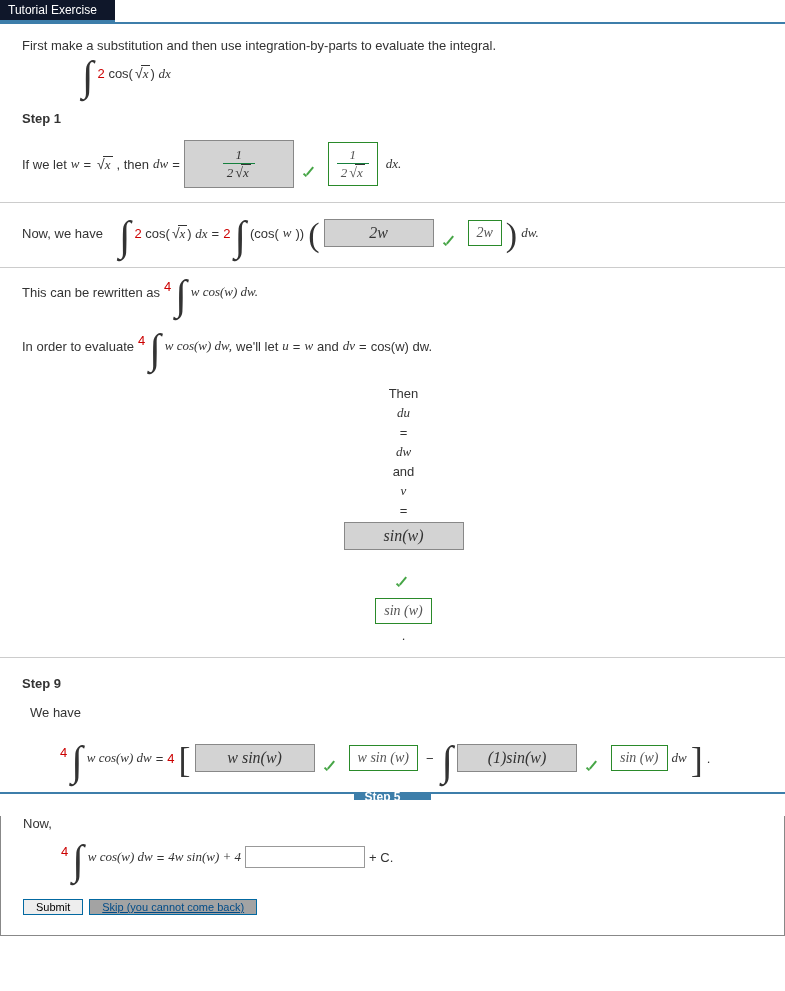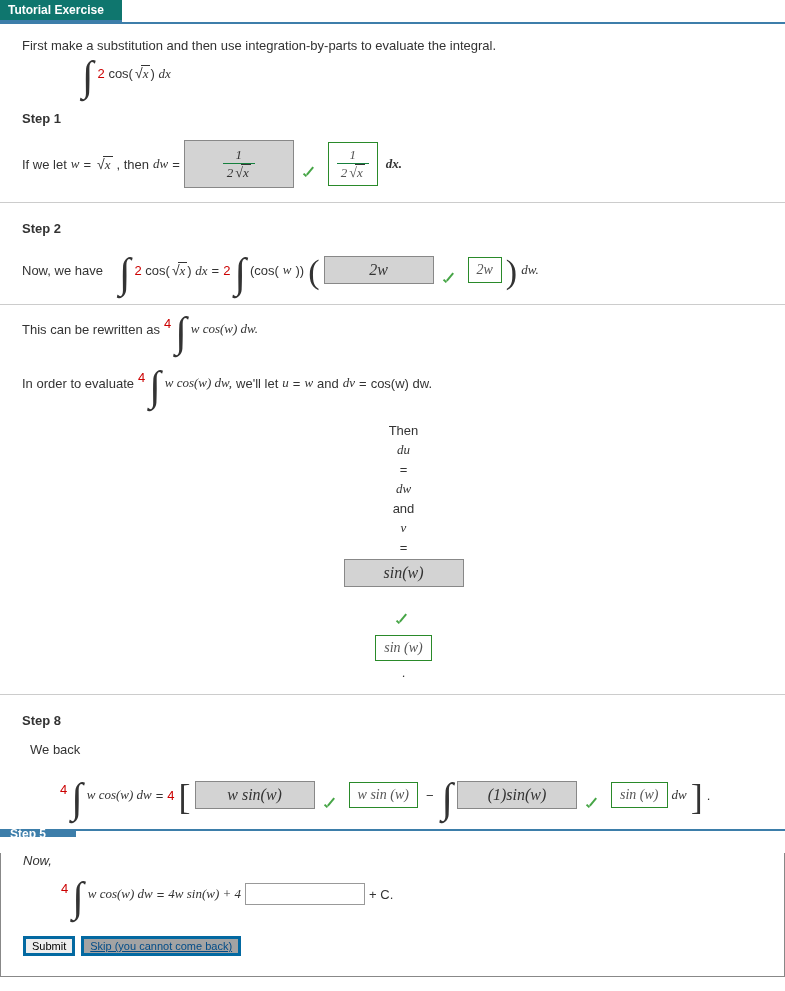--- a/index.html
+++ b/index.html
@@ -5,23 +5,23 @@
   body {
     margin: 0;
     padding: 0;
     width: 785px;
     font-family: Verdana, Arial, sans-serif;
     font-size: 13px;
     color: #333;
   }
   .hdr {
     display: inline-block;
-    background: #0f766e;
+    background: #0f172a;
     color: #fff;
-    font-weight: bold;
+    font-weight: normal;
     font-size: 12px;
     padding: 3px 18px 3px 8px;
     border-bottom: 2px solid #3d7eaa;
     box-sizing: border-box;
   }
   .hdr-row {
     border-bottom: 2px solid #3d7eaa;
     width: 100%;
     line-height: 0;
   }
@@ -177,22 +177,22 @@
     height: 22px;
     width: 120px;
     display: inline-block;
     vertical-align: middle;
     box-sizing: border-box;
   }
   .btn {
     font-family: Verdana, sans-serif;
     font-size: 11px;
     background: #eee;
-    border: 3px solid #0369a1;
-    padding: 1px 6px;
+    border: 1px solid #0369a1;
+    padding: 1px 12px;
     cursor: default;
   }
   .linkish {
     color: #004b87;
     text-decoration: underline;
     font-size: 11px;
   }
   .btnrow {
     margin: 28px 0 0 22px;
     display: flex;
@@ -214,21 +214,21 @@
   }
   .smallup { font-size: 13px; position: relative; top: -6px; }
   .step5hdr {
     display: inline-block;
     background: #3d7eaa;
     color: #fff;
     font-weight: bold;
     font-size: 12px;
     padding: 3px 30px 3px 10px;
   }
-  .step5hdr-row { line-height: 0; }
+  .step5hdr-row { line-height: 0; text-align: center; }
   .indent-integral {
     margin-left: 60px;
     display: flex;
     align-items: center;
     gap: 4px;
     margin-top: 6px;
   }
 </style>
 </head>
 <body>
@@ -269,26 +269,25 @@
     <span class="check-wrap">
         <span class="check"></span>
       </span>
 
     <span class="fbbox tall">
       <span class="frac">
         <span class="num">1</span>
         <span class="den"><span>2</span><span class="sqrt"><span class="rad">x</span></span></span>
       </span>
     </span>
-    <span class="mital" style="margin-left:4px;font-weight:bold;">dx.</span>
+    <span class="mital" style="margin-left:4px;">dx.</span>
   </div>
 </div>
 
 <div class="section">
-  <div class="step-title">Step 2</div>
   <div class="line">
     <span>Now, we have</span>
     <span style="width:8px;"></span>
     <span class="intg">∫</span>
     <span><span class="rednum">2</span>
     <span>cos(</span><span class="sqrt"><span class="rad mital">x</span></span><span>)</span>
     <span class="mital">dx</span></span>
     <span> = </span>
     <span class="rednum">2</span>
     <span class="intg">∫</span>
@@ -341,22 +340,22 @@
     <span class="ansbox xwide">sin(w)</span>
     <span class="check-wrap">
         <span class="check"></span>
       </span>
     <span class="fbbox">sin (w)</span>
     <span>.</span>
   </div>
 </div>
 
 <div class="section" style="border-bottom:none;">
-  <div class="step-title">Step 8</div>
-  <div style="margin-left:30px;">We back</div>
+  <div class="step-title">Step 9</div>
+  <div style="margin-left:30px;">We have</div>
 
   <div class="line" style="margin-left:60px; margin-top:18px;">
     <span class="rednum smallup">4</span>
     <span class="intg">∫</span>
     <span class="mital">w cos(w) dw</span>
     <span>= </span>
     <span class="rednum">4</span>
     <span class="bigbrack">[</span>
 
     <span class="ansbox xwide">w sin(w)</span>
@@ -376,21 +375,21 @@
 
     <span class="mital">dw</span>
     <span class="bigbrack">]</span>
     <span>.</span>
   </div>
 </div>
 
 <div class="openbox-wrap">
   <div class="step5hdr-row"><span class="step5hdr">Step 5</span></div>
   <div class="openbox">
-    <div style="margin:16px 16px 0 22px;font-style:italic;">Now,</div>
+    <div style="margin:16px 16px 0 22px;">Now,</div>
 
     <div class="line" style="margin-left:60px; margin-top:12px;">
       <span class="rednum smallup">4</span>
       <span class="intg">∫</span>
       <span class="mital">w cos(w) dw</span>
       <span> = </span>
       <span class="mital">4w sin(w) + 4</span>
       <span class="textinput"></span>
       <span> + C.</span>
     </div>

